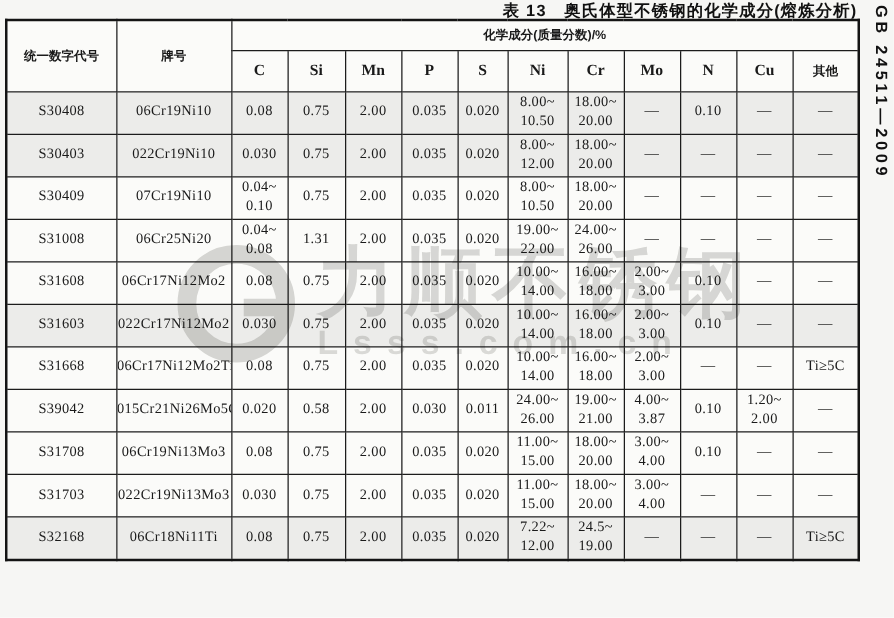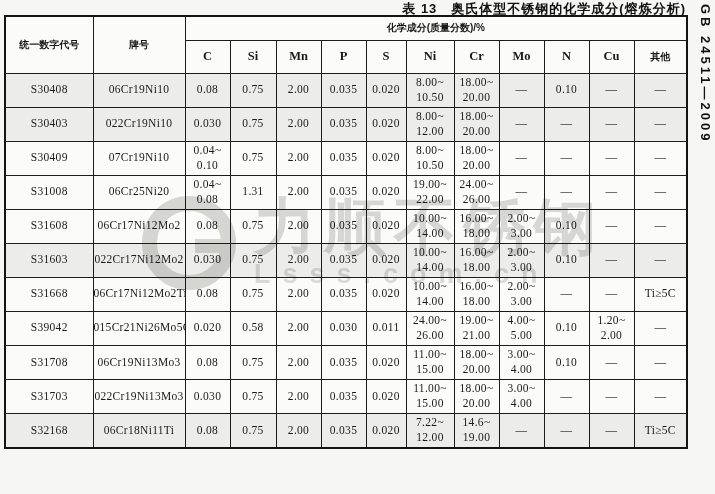--- a/index.html
+++ b/index.html
@@ -283,21 +283,21 @@
         <td>0.020</td>
         <td>0.58</td>
         <td>2.00</td>
         <td>0.030</td>
         <td>0.011</td>
         <td>24.00~
 26.00</td>
         <td>19.00~
 21.00</td>
         <td>4.00~
-5.00</td>
+3.87</td>
         <td>0.10</td>
         <td>1.20~
 2.00</td>
         <td>—</td>
       </tr>
       <tr>
         <td>S31708</td>
         <td>06Cr19Ni13Mo3</td>
         <td>0.08</td>
         <td>0.75</td>
@@ -335,21 +335,21 @@
       <tr class="shaded">
         <td>S32168</td>
         <td>06Cr18Ni11Ti</td>
         <td>0.08</td>
         <td>0.75</td>
         <td>2.00</td>
         <td>0.035</td>
         <td>0.020</td>
         <td>7.22~
 12.00</td>
-        <td>14.6~
+        <td>24.5~
 19.00</td>
         <td>—</td>
         <td>—</td>
         <td>—</td>
         <td>Ti≥5C</td>
       </tr>
     </tbody>
 </table>
 
 <div class="watermark">

